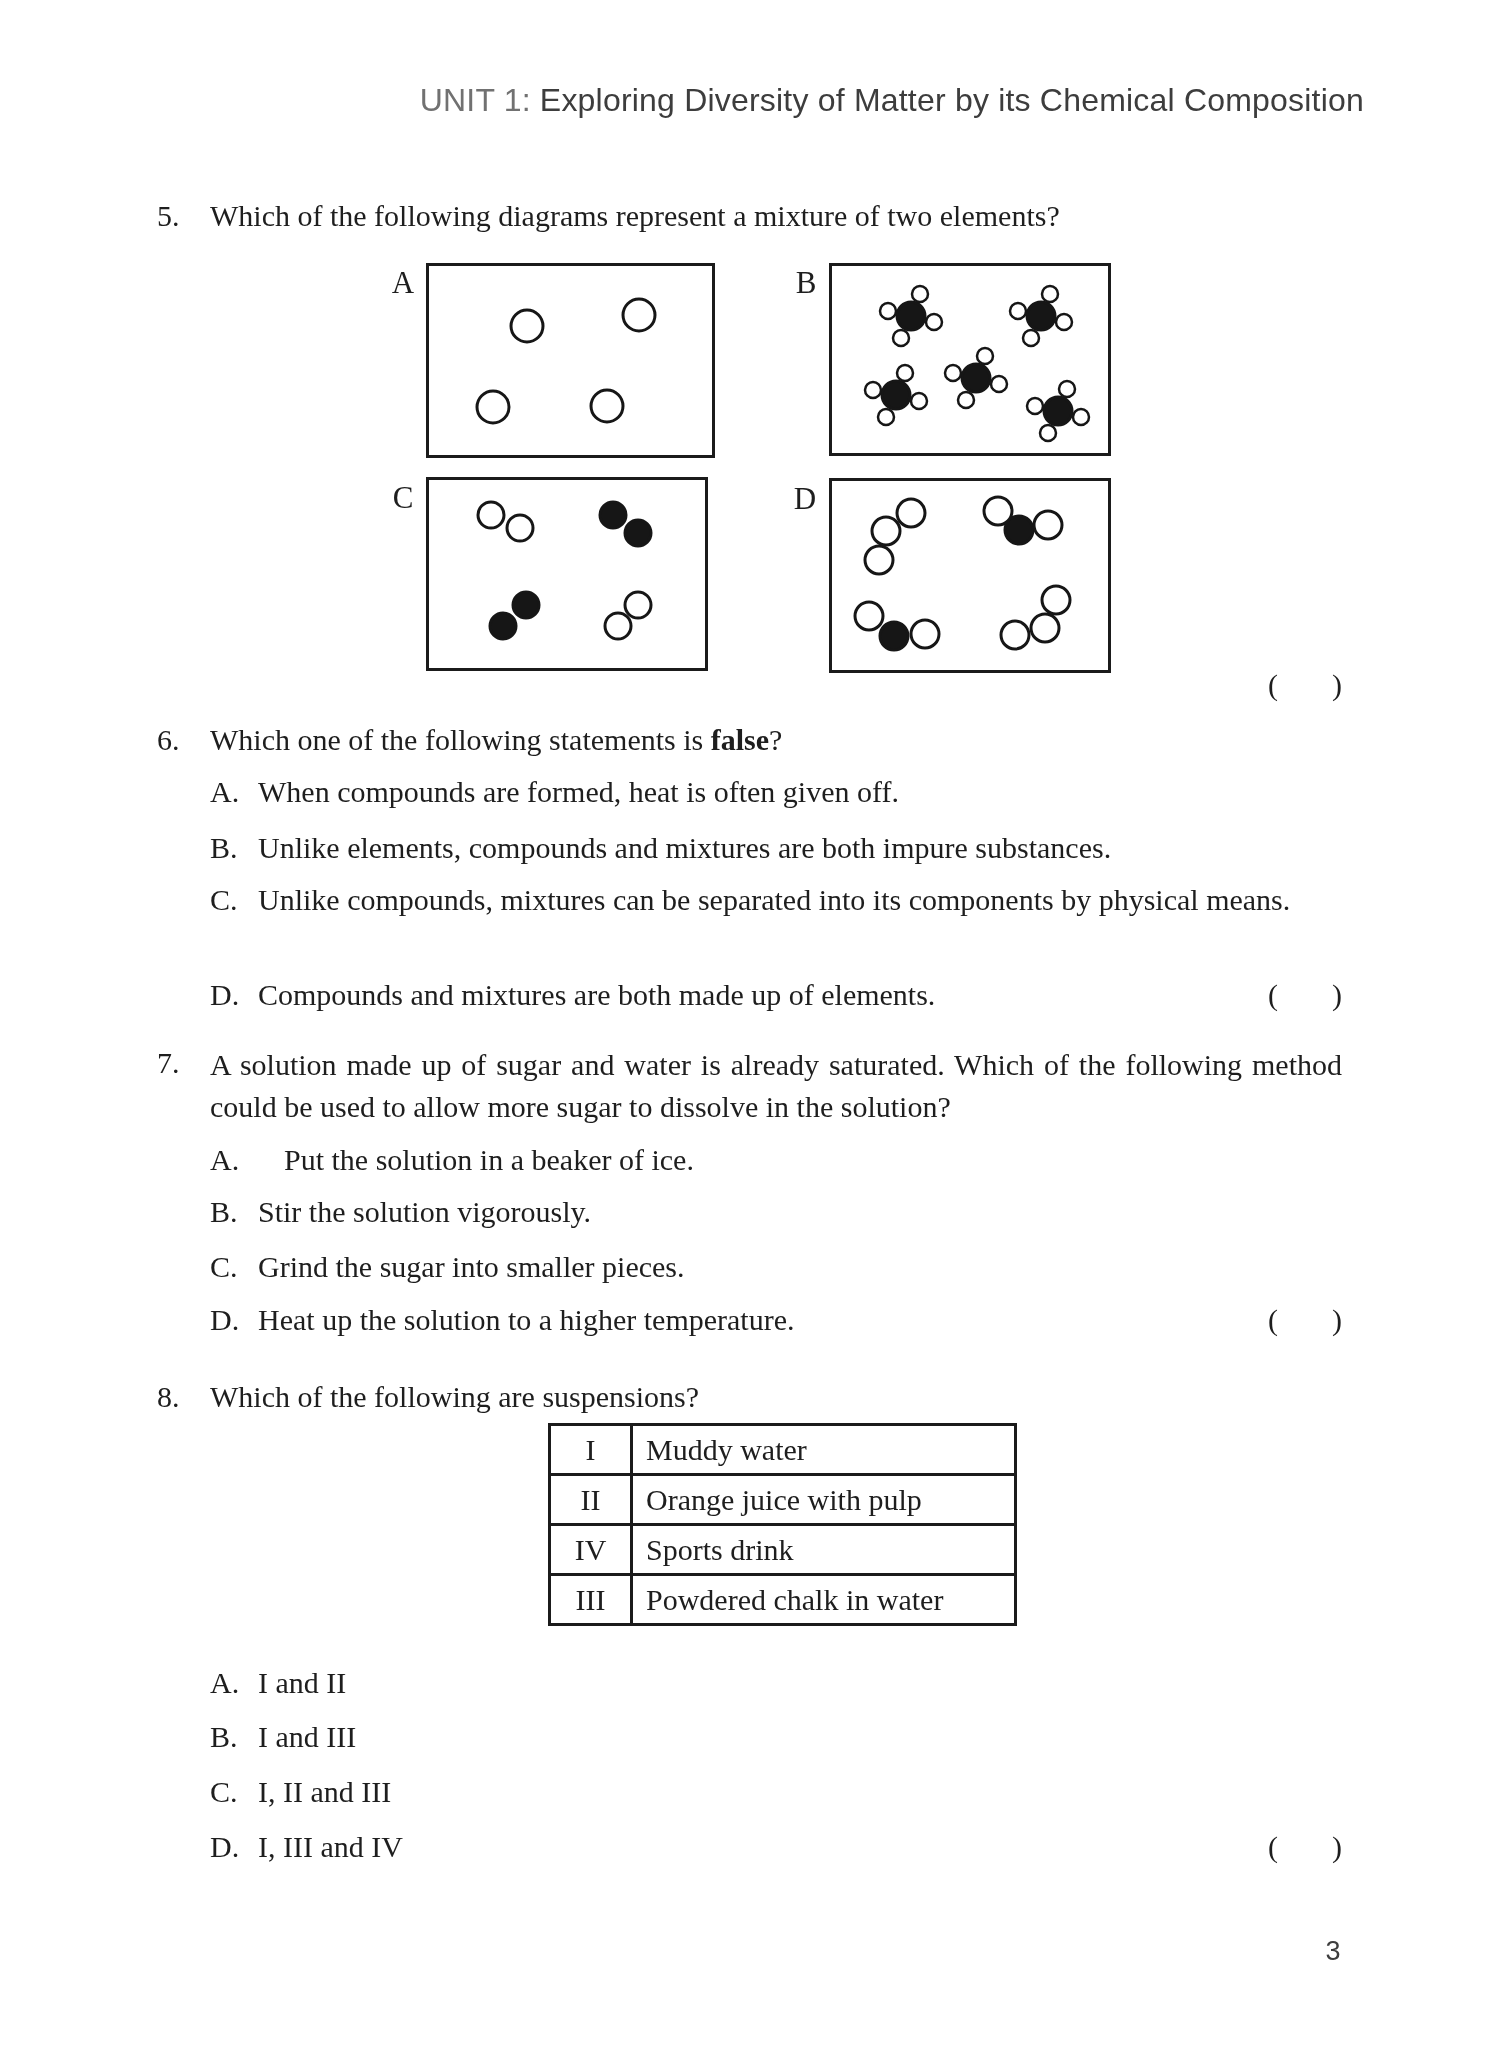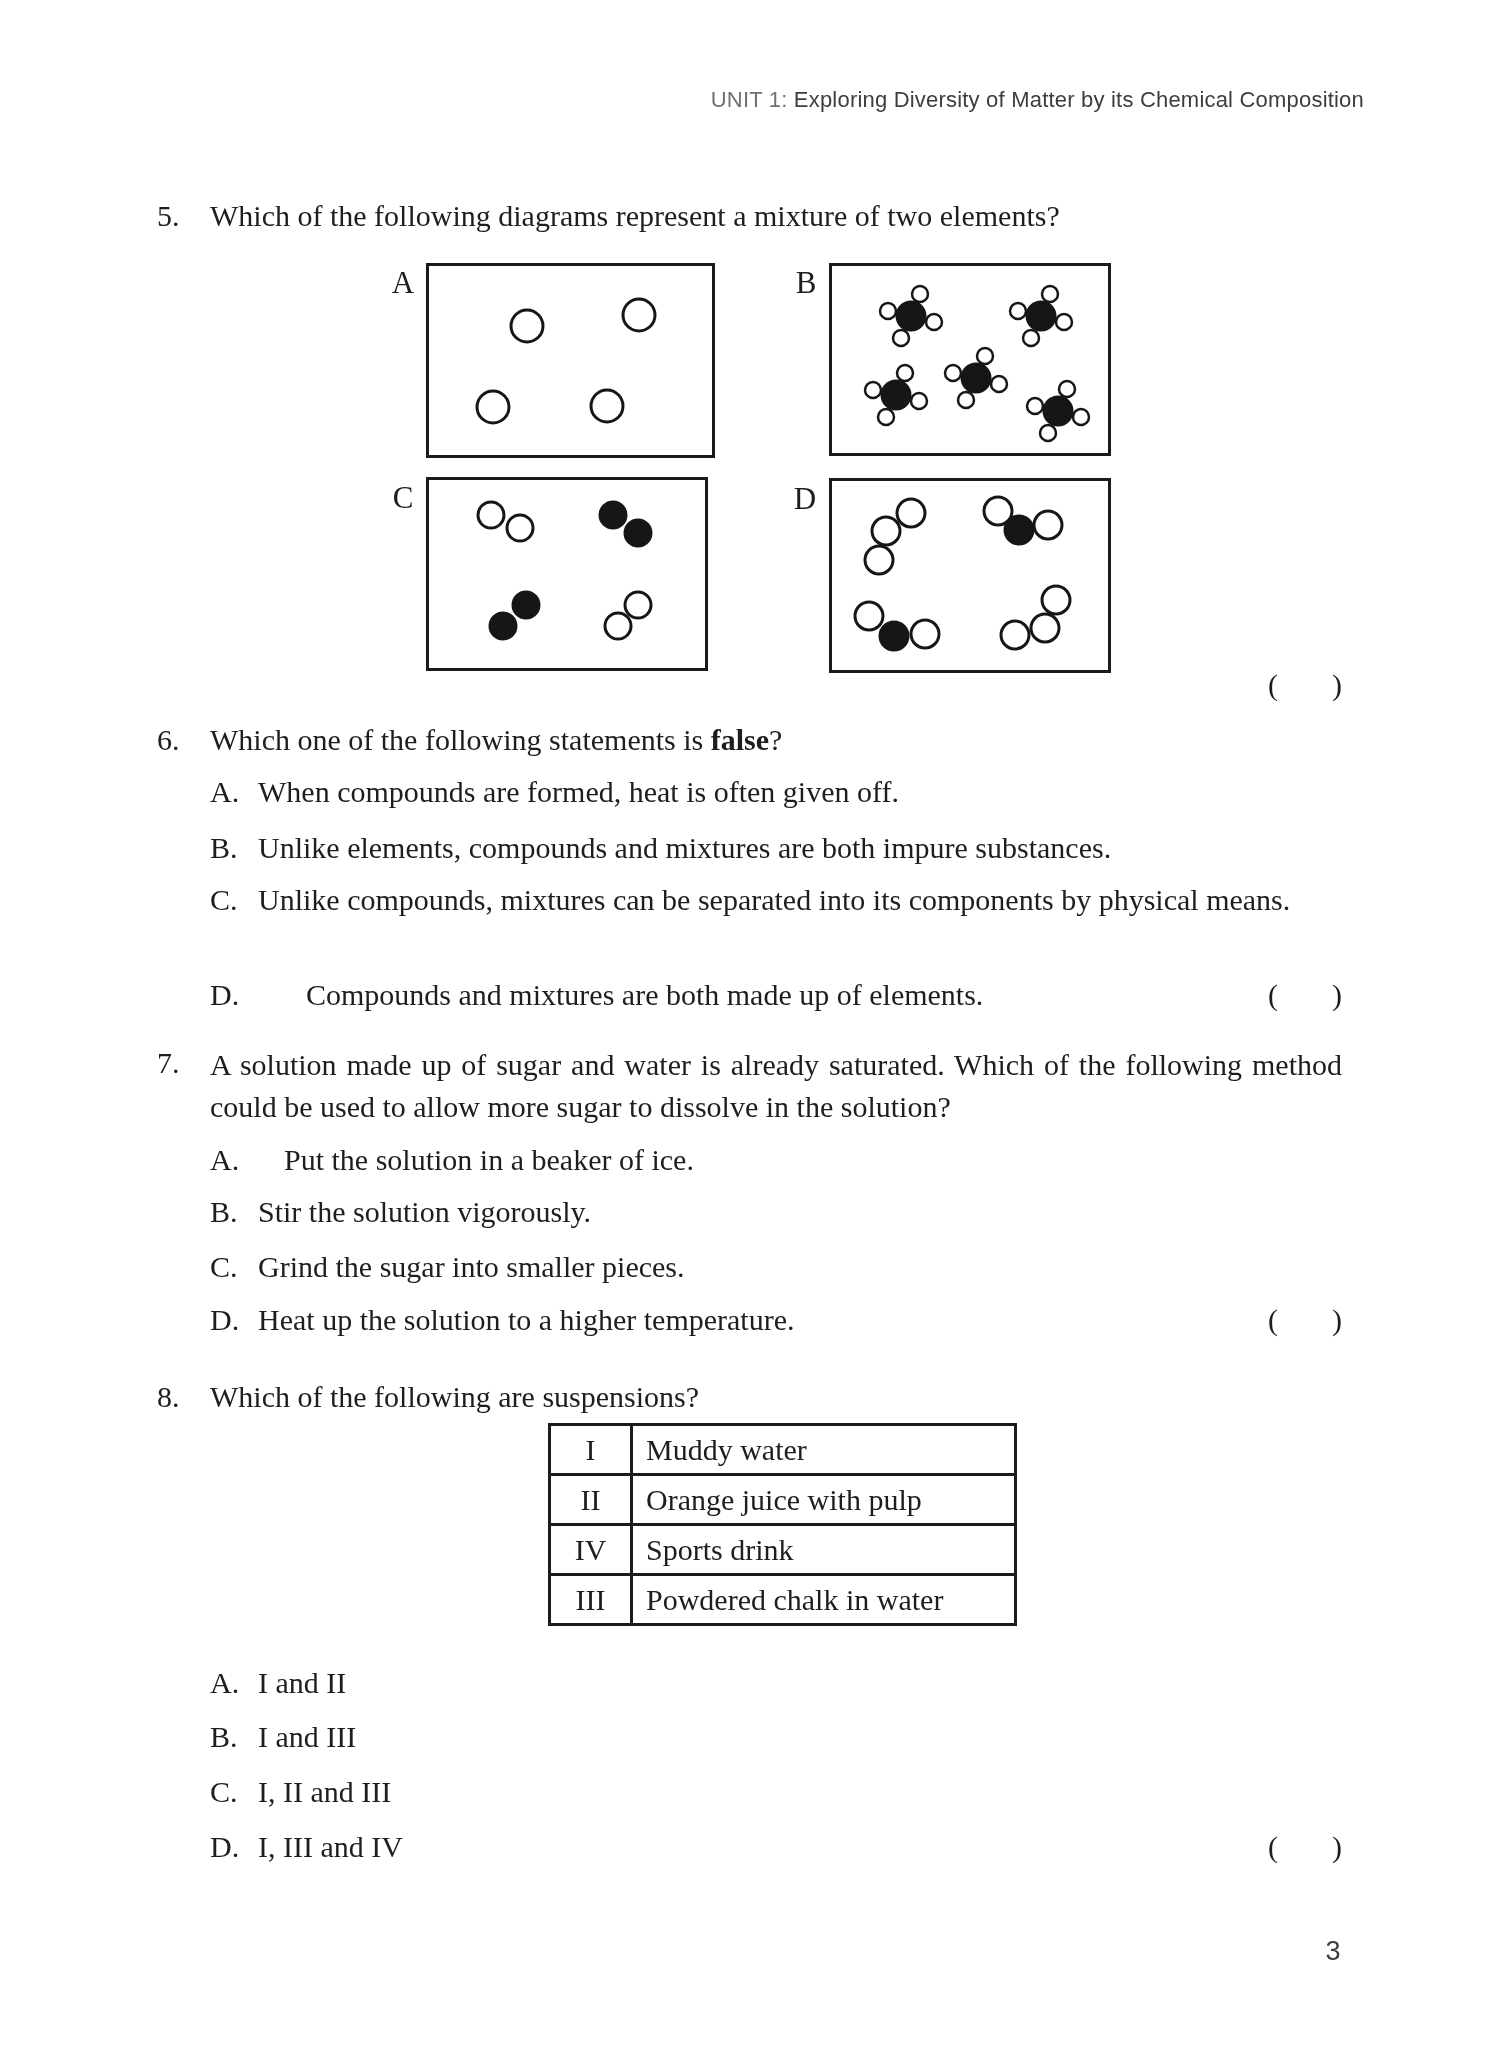--- a/index.html
+++ b/index.html
@@ -10,21 +10,21 @@
     margin:0 auto;
     overflow:hidden;
     font-family:"Liberation Serif", serif;
     color:#1e1e1e;
   }
   .abs{position:absolute;}
   .header{
     left:0;right:133px;top:82px;
     text-align:right;
     font-family:"Liberation Sans", sans-serif;
-    font-size:22px;line-height:36px;
+    font-size:32px;line-height:36px;
     letter-spacing:0.2px;
   }
   .header .unit-label{color:#717171;}
   .header .unit-title{color:#3d3d3d;}
   .line{font-size:30px;line-height:38px;white-space:nowrap;}
   .qnum{left:157px;width:46px;}
   .qtext{left:210px;}
   .para{white-space:normal;text-align:justify;text-align-last:left;}
   .opt-label{left:210px;width:46px;}
   .opt-text{left:258px;}
@@ -155,21 +155,21 @@
   <div class="abs line opt-label" style="top:773px;">A.</div>
   <div class="abs line opt-text" style="top:773px;">When compounds are formed, heat is often given off.</div>
 
   <div class="abs line opt-label" style="top:829px;">B.</div>
   <div class="abs line opt-text" style="top:829px;">Unlike elements, compounds and mixtures are both impure substances.</div>
 
   <div class="abs line opt-label" style="top:877px;line-height:45px;">C.</div>
   <div class="abs line opt-text para" style="top:877px;width:1084px;line-height:45px;">Unlike compounds, mixtures can be separated into its components by physical means.</div>
 
   <div class="abs line opt-label" style="top:976px;">D.</div>
-  <div class="abs line opt-text" style="top:976px;margin-left:48px;">Compounds and mixtures are both made up of elements.</div>
+  <div class="abs line opt-text" style="top:976px;">Compounds and mixtures are both made up of elements.</div>
   <div class="abs bracket" style="top:976px;">
     <span>(</span>
     <span>)</span>
   </div>
 
   <div class="abs line qnum" style="top:1044px;">7.</div>
   <div class="abs line qtext para" style="top:1044px;width:1132px;line-height:42px;">A solution made up of sugar and water is already saturated. Which of the following method could be used to allow more sugar to dissolve in the solution?</div>
 
   <div class="abs line opt-label" style="top:1141px;">A.</div>
   <div class="abs line opt-text" style="top:1141px;margin-left:26px;">Put the solution in a beaker of ice.</div>

